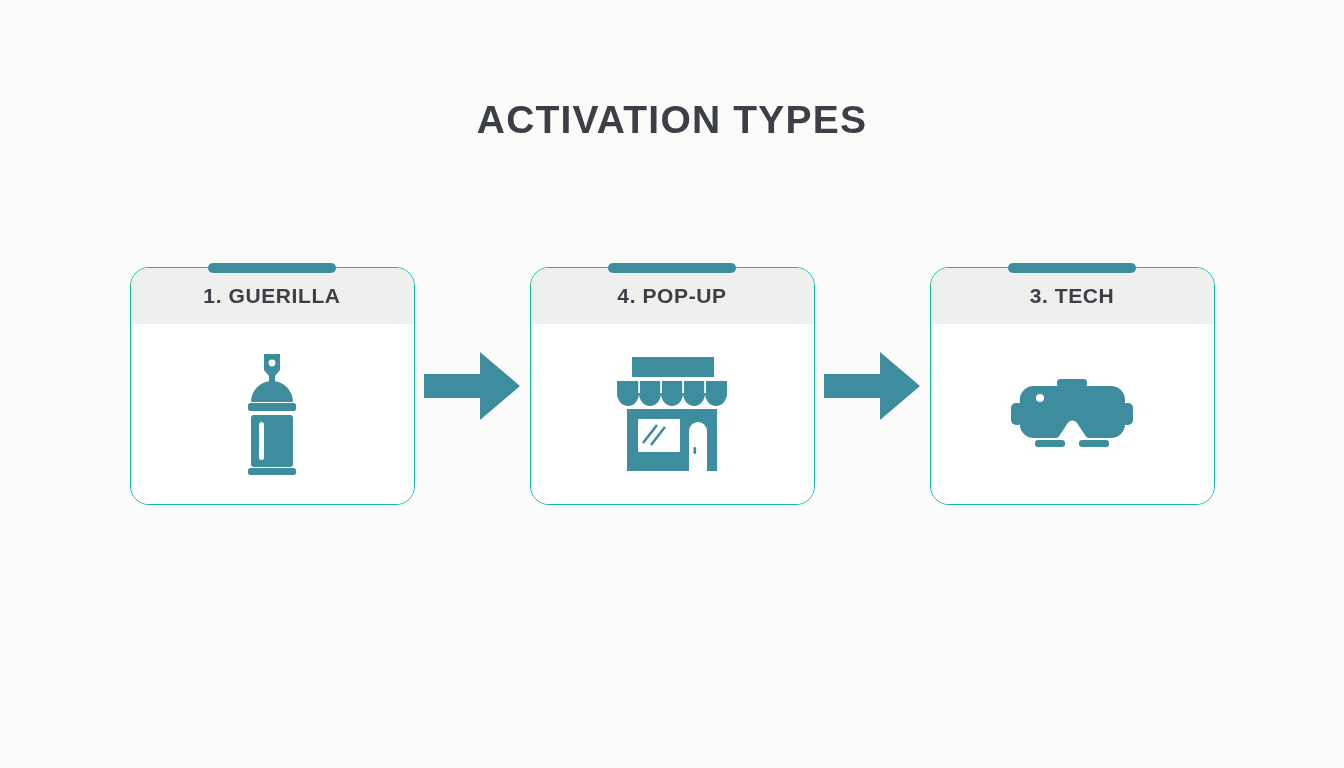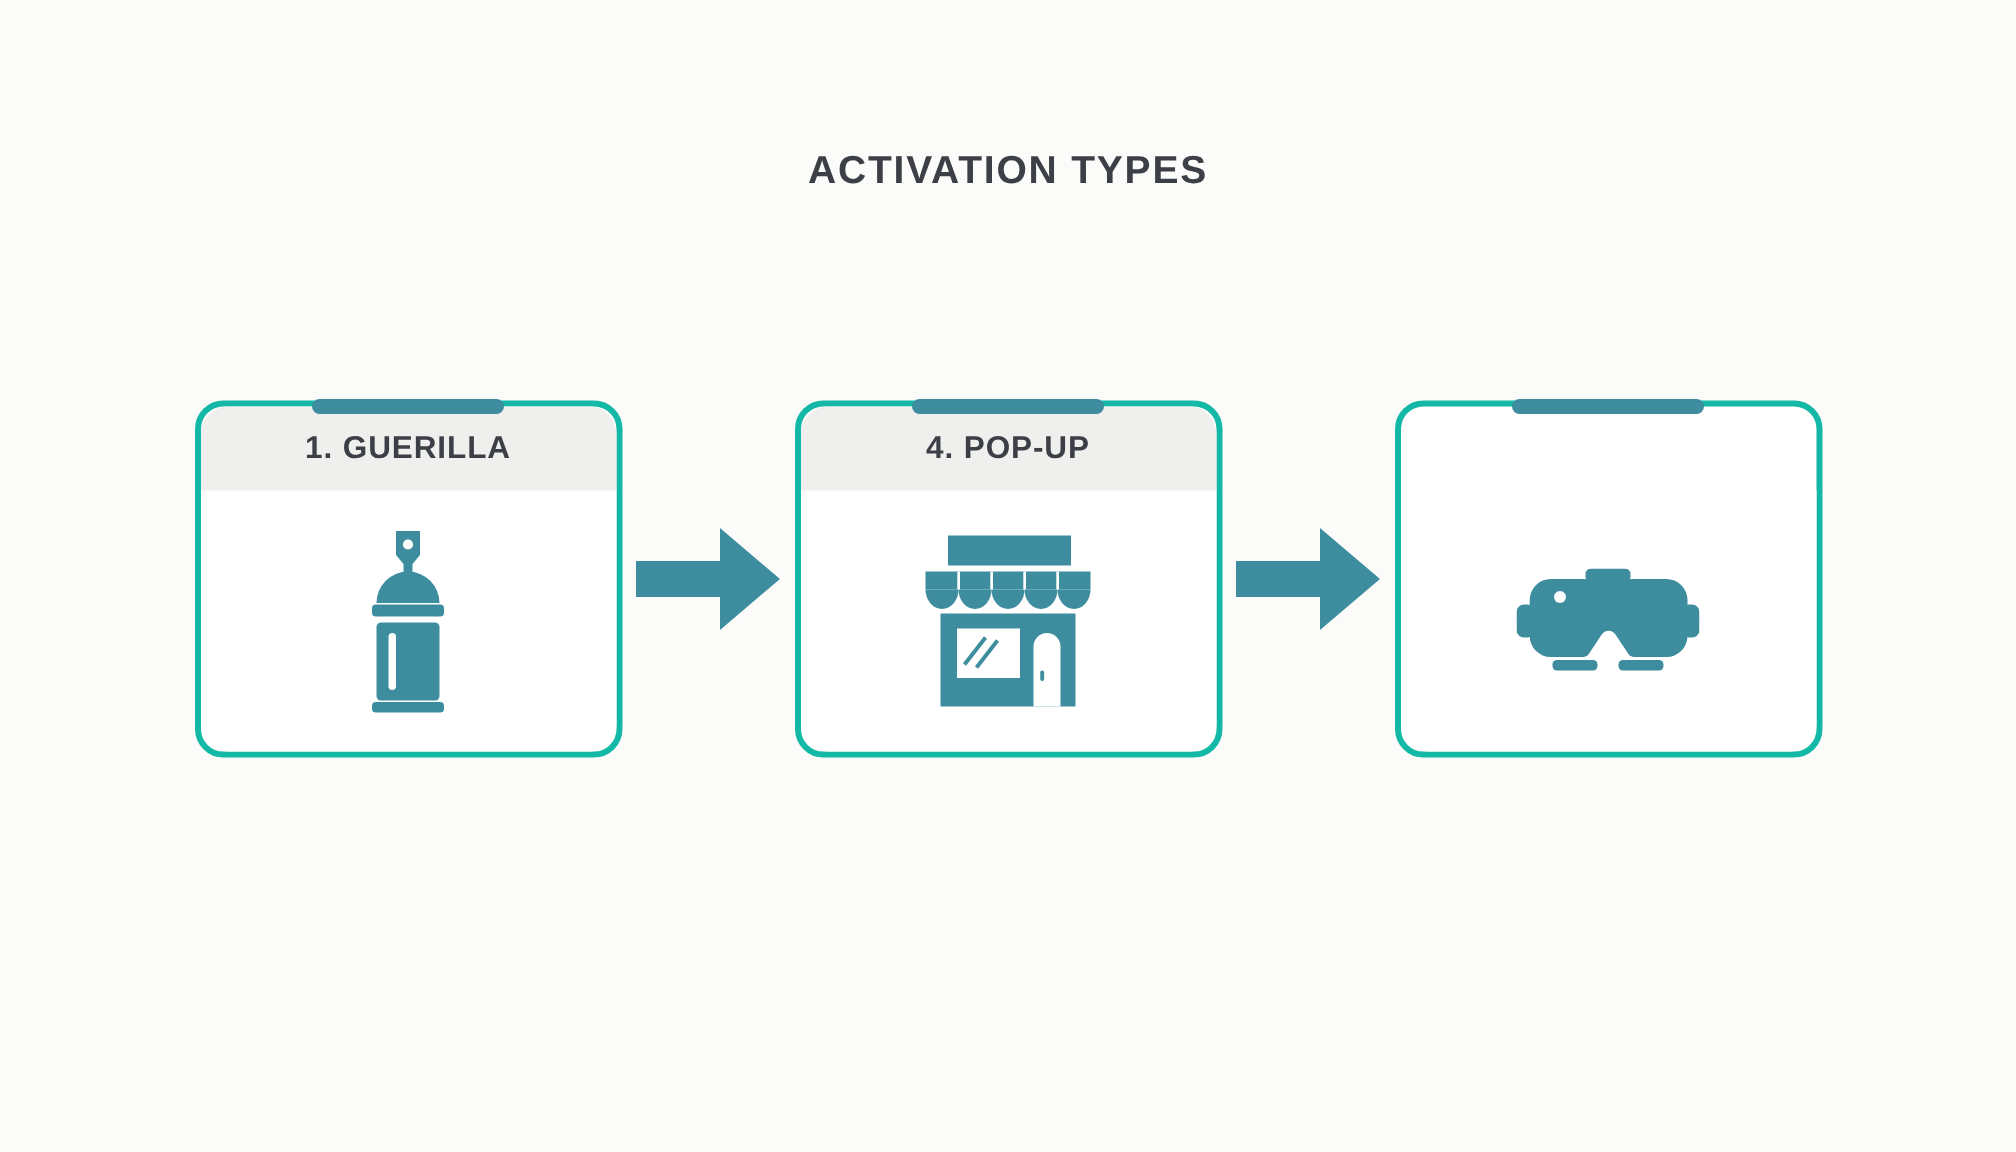--- a/index.html
+++ b/index.html
@@ -15,21 +15,21 @@
     position: relative;
   }
 
   
   #slide-title {
     position: absolute;
     top: 98px;
     left: 0;
     width: 100%;
     text-align: center;
-    font-size: 26px;
+    font-size: 39px;
     font-weight: bold;
     letter-spacing: 1.2px;
     color: #3c3f46;
     white-space: nowrap;
   }
 
   
   #flow-row {
     position: absolute;
     top: 262px;
@@ -40,21 +40,21 @@
     align-items: flex-start;
     justify-content: center;
   }
 
   .card {
     position: relative;
     width: 285px;
     height: 238px;
     margin-top: 5px;
     background: #ffffff;
-    border: 4px solid #14b8a6;
+    border: 1px solid #14b8a6;
     border-radius: 19px;
     box-sizing: border-box;
     overflow: visible;
     flex: 0 0 auto;
   }
 
   .card-accent {
     position: absolute;
     top: -5px;
     left: 50%;
@@ -199,20 +199,23 @@
   </div>
 
   <div class="arrow-connector">
     <svg width="96" height="68" viewBox="0 0 96 68" xmlns="http://www.w3.org/2000/svg">
       <path d="M0 22 H56 V0 L96 34 L56 68 V46 H0 Z" fill="#3d8d9e"></path>
     </svg>
   </div>
 
   <div class="card">
     <div class="card-accent"></div>
+    <div class="card-header">
+      <span class="card-header-label">3. TECH</span>
+    </div>
     <div class="card-body">
       <span class="icon-wrap">
         <svg width="122" height="70" viewBox="0 0 122 70" xmlns="http://www.w3.org/2000/svg">
 
           <rect x="46" y="0" width="30" height="9" rx="3.5" fill="#3d8d9e"></rect>
 
           <rect x="0" y="24" width="12" height="22" rx="5" fill="#3d8d9e"></rect>
 
           <rect x="110" y="24" width="12" height="22" rx="5" fill="#3d8d9e"></rect>
 

